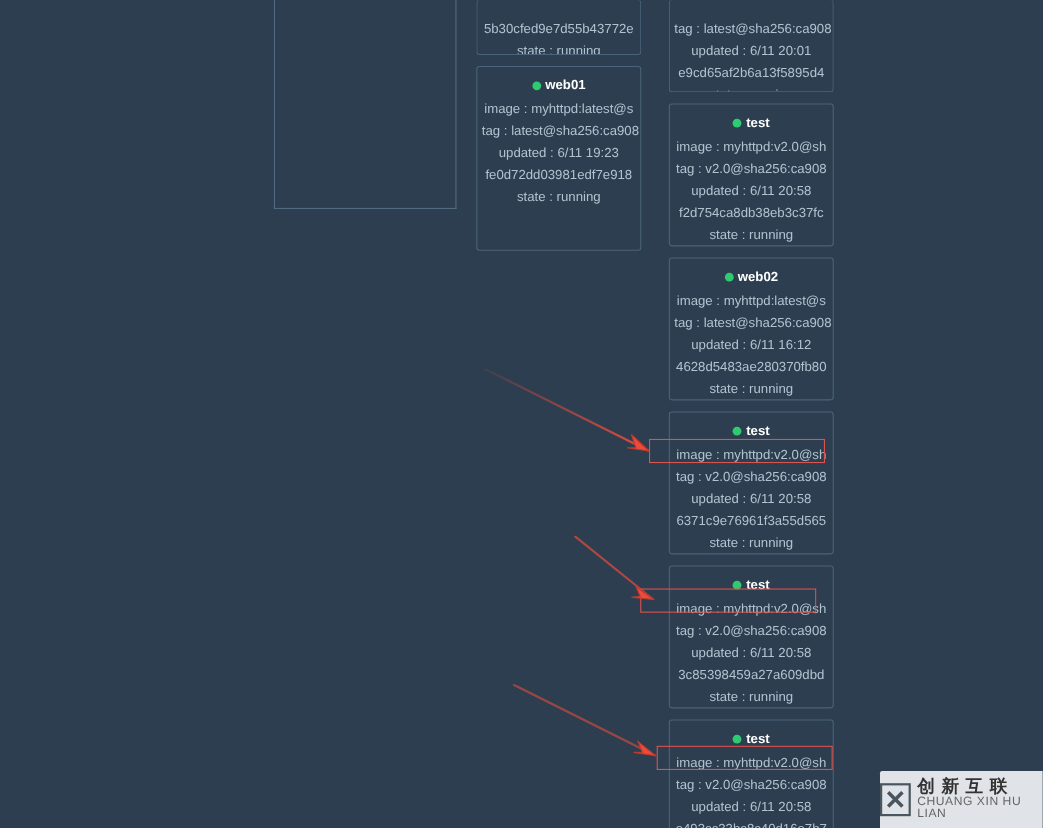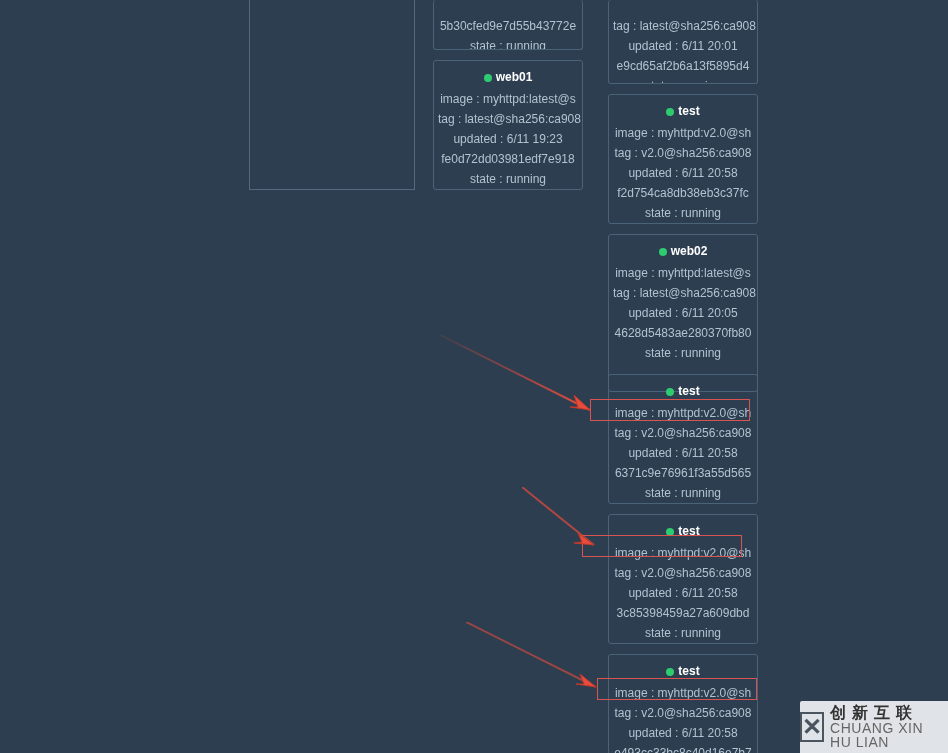--- a/index.html
+++ b/index.html
@@ -95,33 +95,33 @@
     display: flex;
     align-items: center;
     justify-content: center;
     color: #4a5560;
     font-weight: bold;
     font-size: 24px;
     font-family: sans-serif;
   }
   .wm-text { display: flex; flex-direction: column; line-height: 1; }
   .wm-cn { font-size: 16px; font-weight: bold; color: #333; letter-spacing: 6px; }
-  .wm-en { font-size: 14px; color: #666; letter-spacing: 0.5px; }
+  .wm-en { font-size: 11px; color: #666; letter-spacing: 0.5px; }
 </style>
 </head>
 <body>
 
 <div class="empty-panel"></div>
 
 <div class="card partial-top" style="left:433px; top:0; height:50px;">
   <span class="card-line">5b30cfed9e7d55b43772e</span>
   <span class="card-line"><span>state : </span><span>running</span></span>
 </div>
 
-<div class="card" style="left:433px; top:60px; height:130px;">
+<div class="card" style="left:433px; top:60px; height:168px;">
   <div class="card-title">
     <span class="status-dot"></span><span>web01</span>
   </div>
   <span class="card-line"><span>image : </span><span>myhttpd:latest@s</span></span>
   <span class="card-line"><span>tag : </span><span>latest@sha256:ca908</span></span>
   <span class="card-line"><span>updated : </span><span>6/11 19:23</span></span>
   <span class="card-line">fe0d72dd03981edf7e918</span>
   <span class="card-line"><span>state : </span><span>running</span></span>
 </div>
 
@@ -136,27 +136,27 @@
   <div class="card-title">
     <span class="status-dot"></span><span>test</span>
   </div>
   <span class="card-line"><span>image : </span><span>myhttpd:v2.0@sh</span></span>
   <span class="card-line"><span>tag : </span><span>v2.0@sha256:ca908</span></span>
   <span class="card-line"><span>updated : </span><span>6/11 20:58</span></span>
   <span class="card-line">f2d754ca8db38eb3c37fc</span>
   <span class="card-line"><span>state : </span><span>running</span></span>
 </div>
 
-<div class="card" style="left:608px; top:234px; height:158px;">
+<div class="card" style="left:608px; top:234px; height:130px;">
   <div class="card-title">
     <span class="status-dot"></span><span>web02</span>
   </div>
   <span class="card-line"><span>image : </span><span>myhttpd:latest@s</span></span>
   <span class="card-line"><span>tag : </span><span>latest@sha256:ca908</span></span>
-  <span class="card-line"><span>updated : </span><span>6/11 20:05</span></span>
+  <span class="card-line"><span>updated : </span><span>6/11 16:12</span></span>
   <span class="card-line">4628d5483ae280370fb80</span>
   <span class="card-line"><span>state : </span><span>running</span></span>
 </div>
 
 <div class="card" style="left:608px; top:374px; height:130px;">
   <div class="card-title">
     <span class="status-dot"></span><span>test</span>
   </div>
   <span class="card-line"><span>image : </span><span>myhttpd:v2.0@sh</span></span>
   <span class="card-line"><span>tag : </span><span>v2.0@sha256:ca908</span></span>

